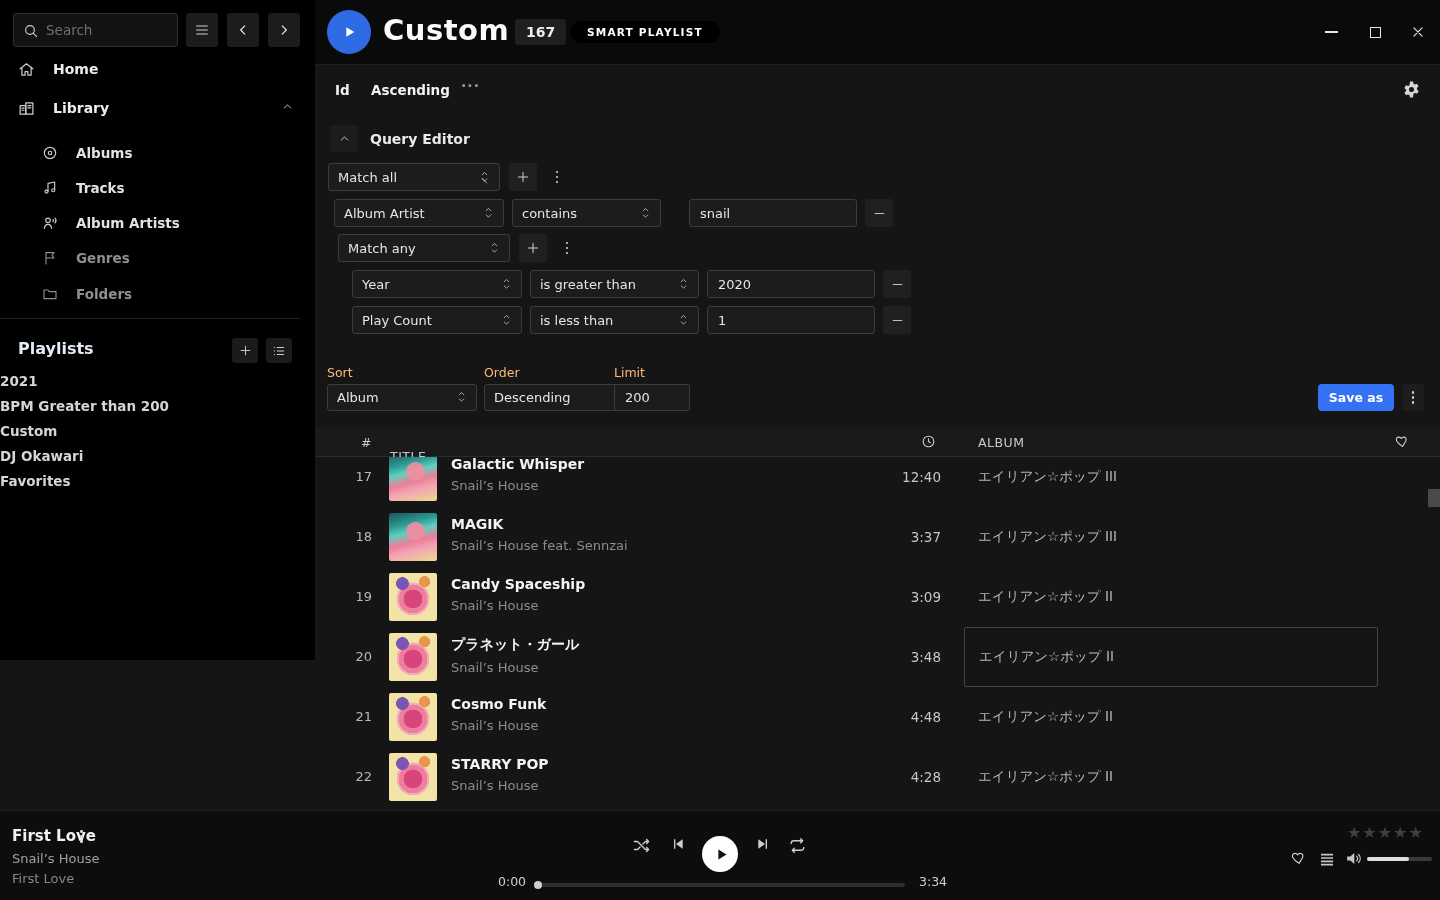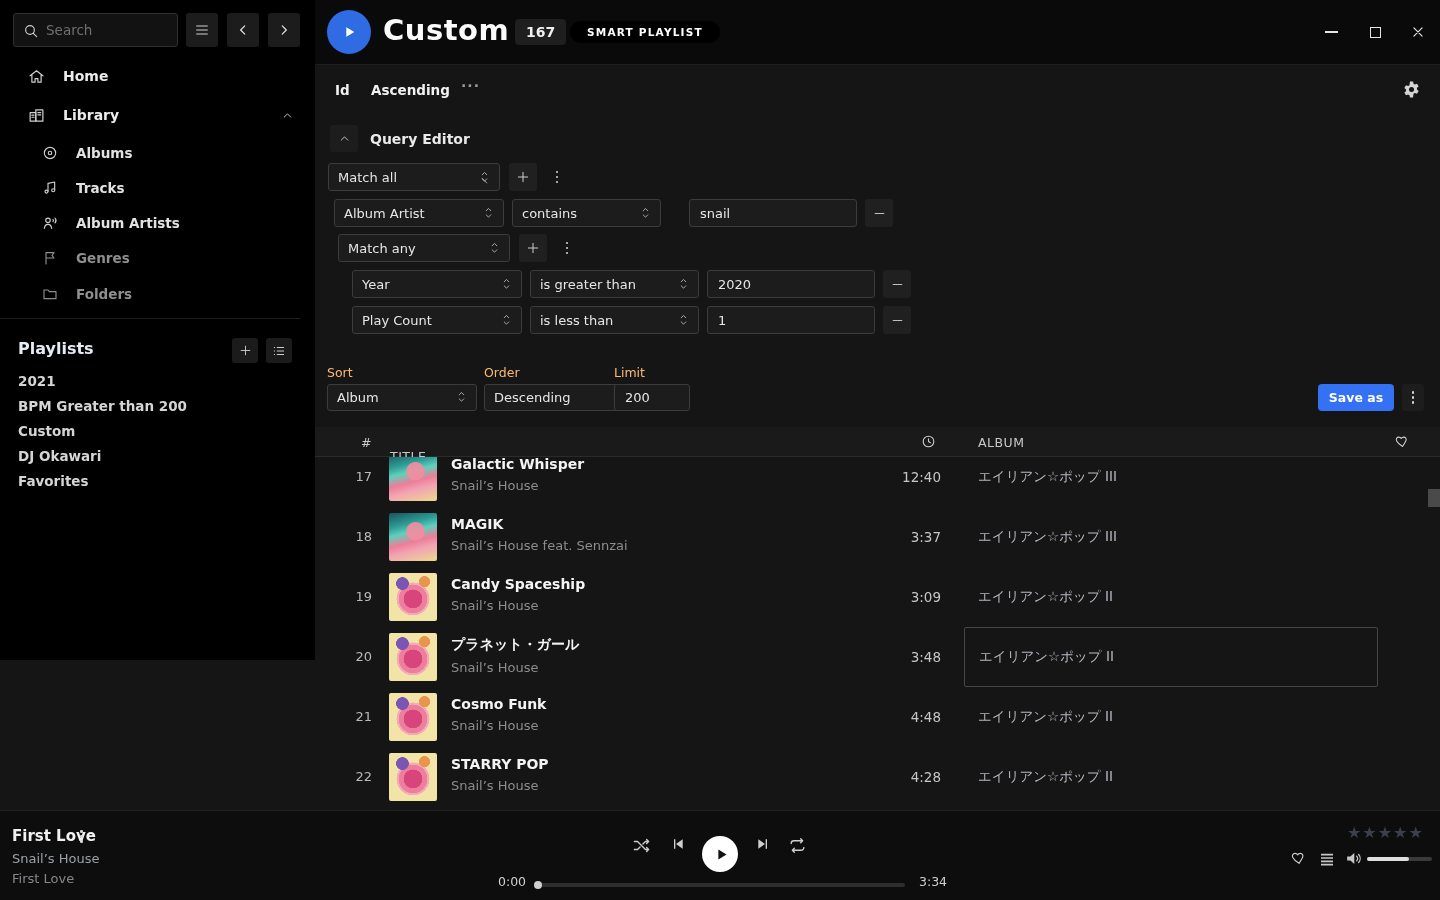--- a/index.html
+++ b/index.html
@@ -15,31 +15,31 @@
   .search-box { position:absolute; left:13px; top:13px; width:165px; height:34px;
     background:#121212; border:1px solid #2e2e2e; border-radius:3px; }
   .search-box svg { position:absolute; left:9px; top:9px; }
   .search-box input { position:absolute; left:32px; top:0; width:128px; height:32px;
     background:transparent; border:none; outline:none; color:#bdbdbd; font-size:13.5px;
     font-family:inherit; }
   .search-box input::placeholder { color:#6f6f6f; }
   .side-btn { position:absolute; top:13px; width:32px; height:34px; background:#1c1c1c;
     border-radius:3px; display:flex; align-items:center; justify-content:center; }
   .nav-row { position:absolute; left:0; width:300px; height:30px; display:flex;
-    align-items:center; gap:18px; padding-left:28px; font-size:14px; font-weight:bold; color:#ececec; }
+    gap:18px; padding-left:18px; font-size:14px; font-weight:bold; color:#ececec; }
   .sub-row { position:absolute; left:0; width:300px; height:30px; display:flex;
     align-items:center; gap:18px; padding-left:42px; font-size:13.5px; font-weight:bold; color:#e2e2e2; }
   .sub-row.dim { color:#8f8f8f; }
   .sub-row.dim svg, .sub-row.dim path, .sub-row.dim rect { stroke:#8f8f8f; }
   .side-divider { position:absolute; left:0; top:318px; width:300px; height:1px; background:#1f1f1f; }
   .playlists-title { position:absolute; left:18px; top:339px; font-size:16px; font-weight:bold; color:#e6ecf6; }
   .mini-btn { position:absolute; top:338px; width:26px; height:25px; background:#1b1b1b; border-radius:3px;
     display:flex; align-items:center; justify-content:center; }
   .pl-row { position:absolute; left:0; width:300px; height:25px; display:flex; align-items:center;
-    padding-left:18px; font-size:13.5px; font-weight:600; color:#d5d5d5; }
+    font-size:13.5px; font-weight:600; color:#d5d5d5; }
 
   
   .cover-art { position:absolute; left:0; top:495px; width:315px; height:315px; overflow:hidden;
     background:
       radial-gradient(circle at 74% 9%, rgba(246,110,130,.95) 0 4.5%, rgba(246,110,130,0) 6%),
       radial-gradient(circle at 58% 17%, rgba(240,120,150,.9) 0 3.5%, rgba(240,120,150,0) 5%),
       radial-gradient(circle at 44% 20%, rgba(235,130,160,.8) 0 3%, rgba(235,130,160,0) 4.5%),
       radial-gradient(circle at 30% 16%, rgba(230,120,150,.7) 0 2.8%, rgba(230,120,150,0) 4.2%),
       radial-gradient(circle at 86% 22%, rgba(220,90,120,.6) 0 3%, rgba(220,90,120,0) 4.5%),
       radial-gradient(ellipse at 50% 52%, rgba(110,230,210,.5) 0 28%, rgba(110,230,210,0) 46%),

